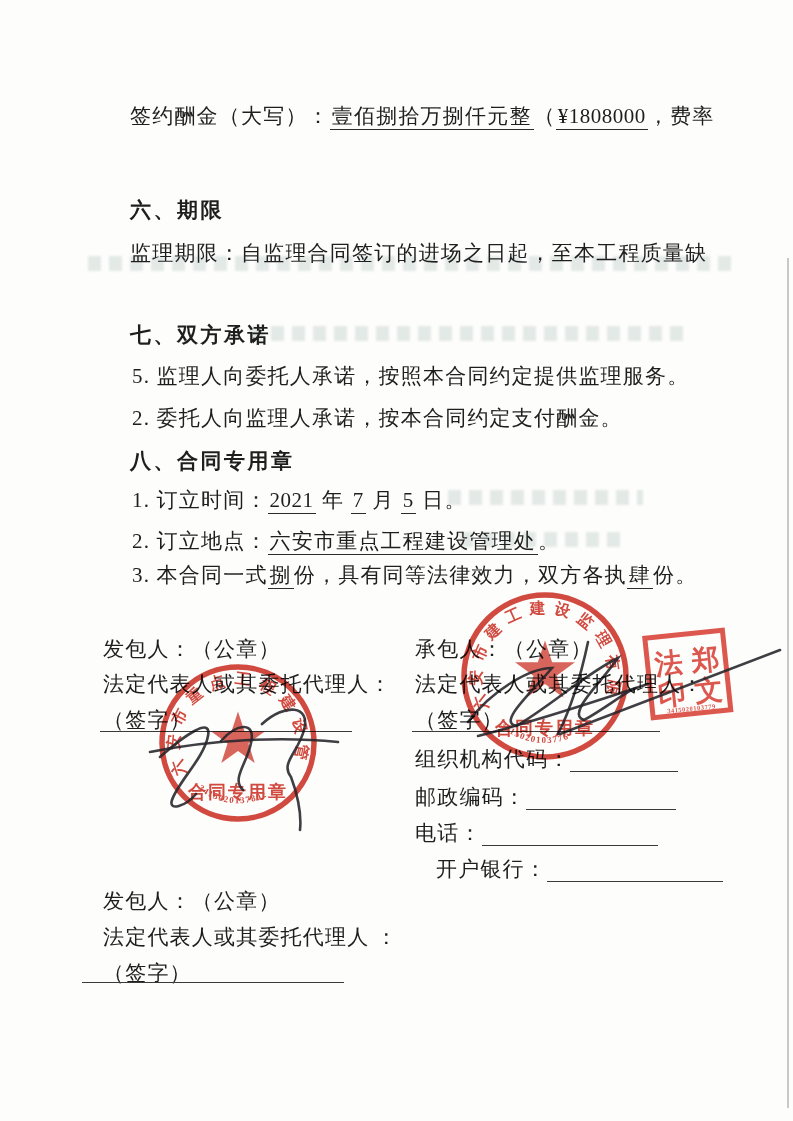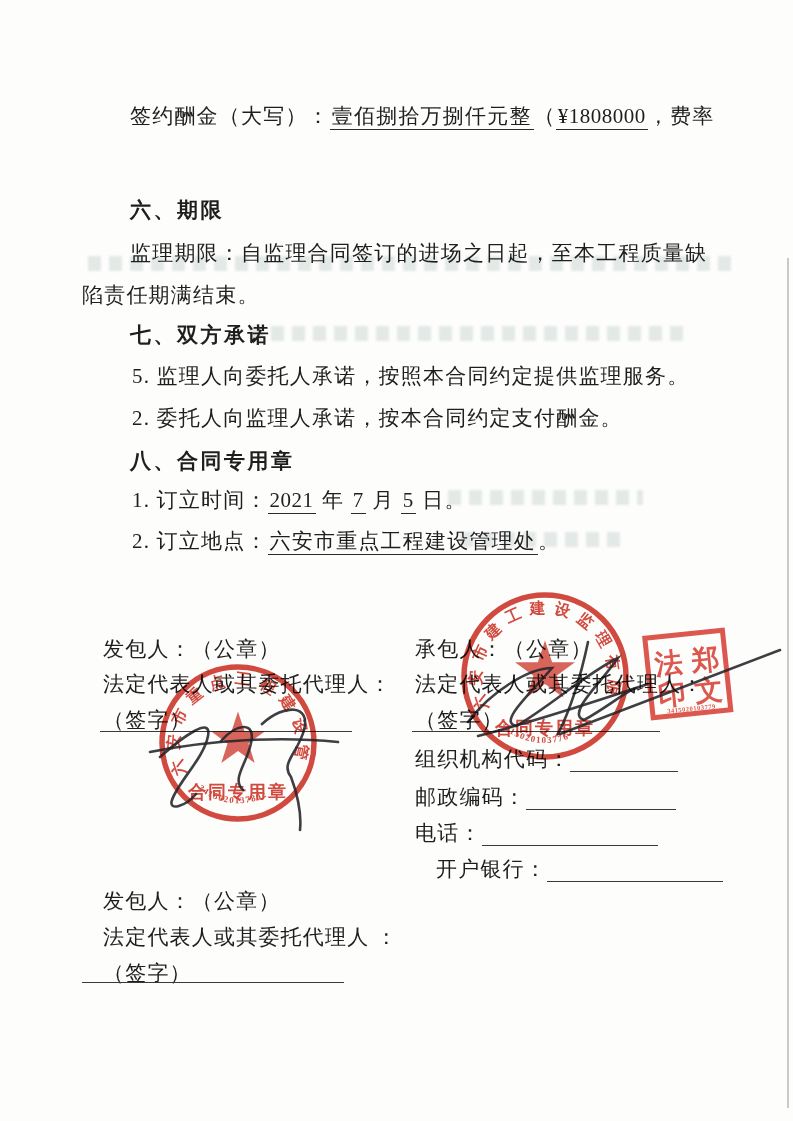--- a/index.html
+++ b/index.html
@@ -32,32 +32,34 @@
   <div class="bleed" style="left:460px;top:532px;width:165px;"></div>
 
   <div class="edge-line" style="left:787px;top:258px;height:850px;"></div>
 
   <div class="line" style="left:130px;top:103px;">
     <span>签约酬金（大写）：</span><span class="u">壹佰捌拾万捌仟元整</span><span>（</span><span class="u num">¥1808000</span><span>，费率</span>
   </div>
 
   <div class="line h" style="left:130px;top:197px;">六、期限</div>
   <div class="line" style="left:130px;top:240px;">监理期限：自监理合同签订的进场之日起，至本工程质量缺</div>
-  <div class="line" style="left:82px;top:282px;">陷责任期满结束。</div>
 
   <div class="line h" style="left:130px;top:322px;">七、双方承诺</div>
   <div class="line" style="left:132px;top:363px;">5. 监理人向委托人承诺，按照本合同约定提供监理服务。</div>
   <div class="line" style="left:132px;top:405px;">2. 委托人向监理人承诺，按本合同约定支付酬金。</div>
 
   <div class="line h" style="left:130px;top:448px;">八、合同专用章</div>
   <div class="line" style="left:132px;top:487px;">
     <span>1. 订立时间：</span><span class="u num">2021</span><span> 年 </span><span class="u num">7</span><span> 月 </span><span class="u num">5</span><span> 日。</span>
   </div>
   <div class="line" style="left:132px;top:528px;">
     <span>2. 订立地点：</span><span class="u">六安市重点工程建设管理处</span><span>。</span>
+  </div>
+  <div class="line" style="left:132px;top:562px;">
+    <span>3. 本合同一式</span><span class="u">捌</span><span>份，具有同等法律效力，双方各执</span><span class="u">肆</span><span>份。</span>
   </div>
 
   <div class="line" style="left:103px;top:636px;">发包人：（公章）</div>
   <div class="line" style="left:103px;top:671px;">法定代表人或其委托代理人：</div>
   <div class="line" style="left:103px;top:707px;">（签字）</div>
   <div class="sigline" style="left:100px;top:731px;width:252px;"></div>
 
   <div class="line" style="left:415px;top:636px;">承包人：（公章）</div>
   <div class="line" style="left:415px;top:671px;">法定代表人或其委托代理人：</div>
   <div class="line" style="left:415px;top:707px;">（签字）</div>

